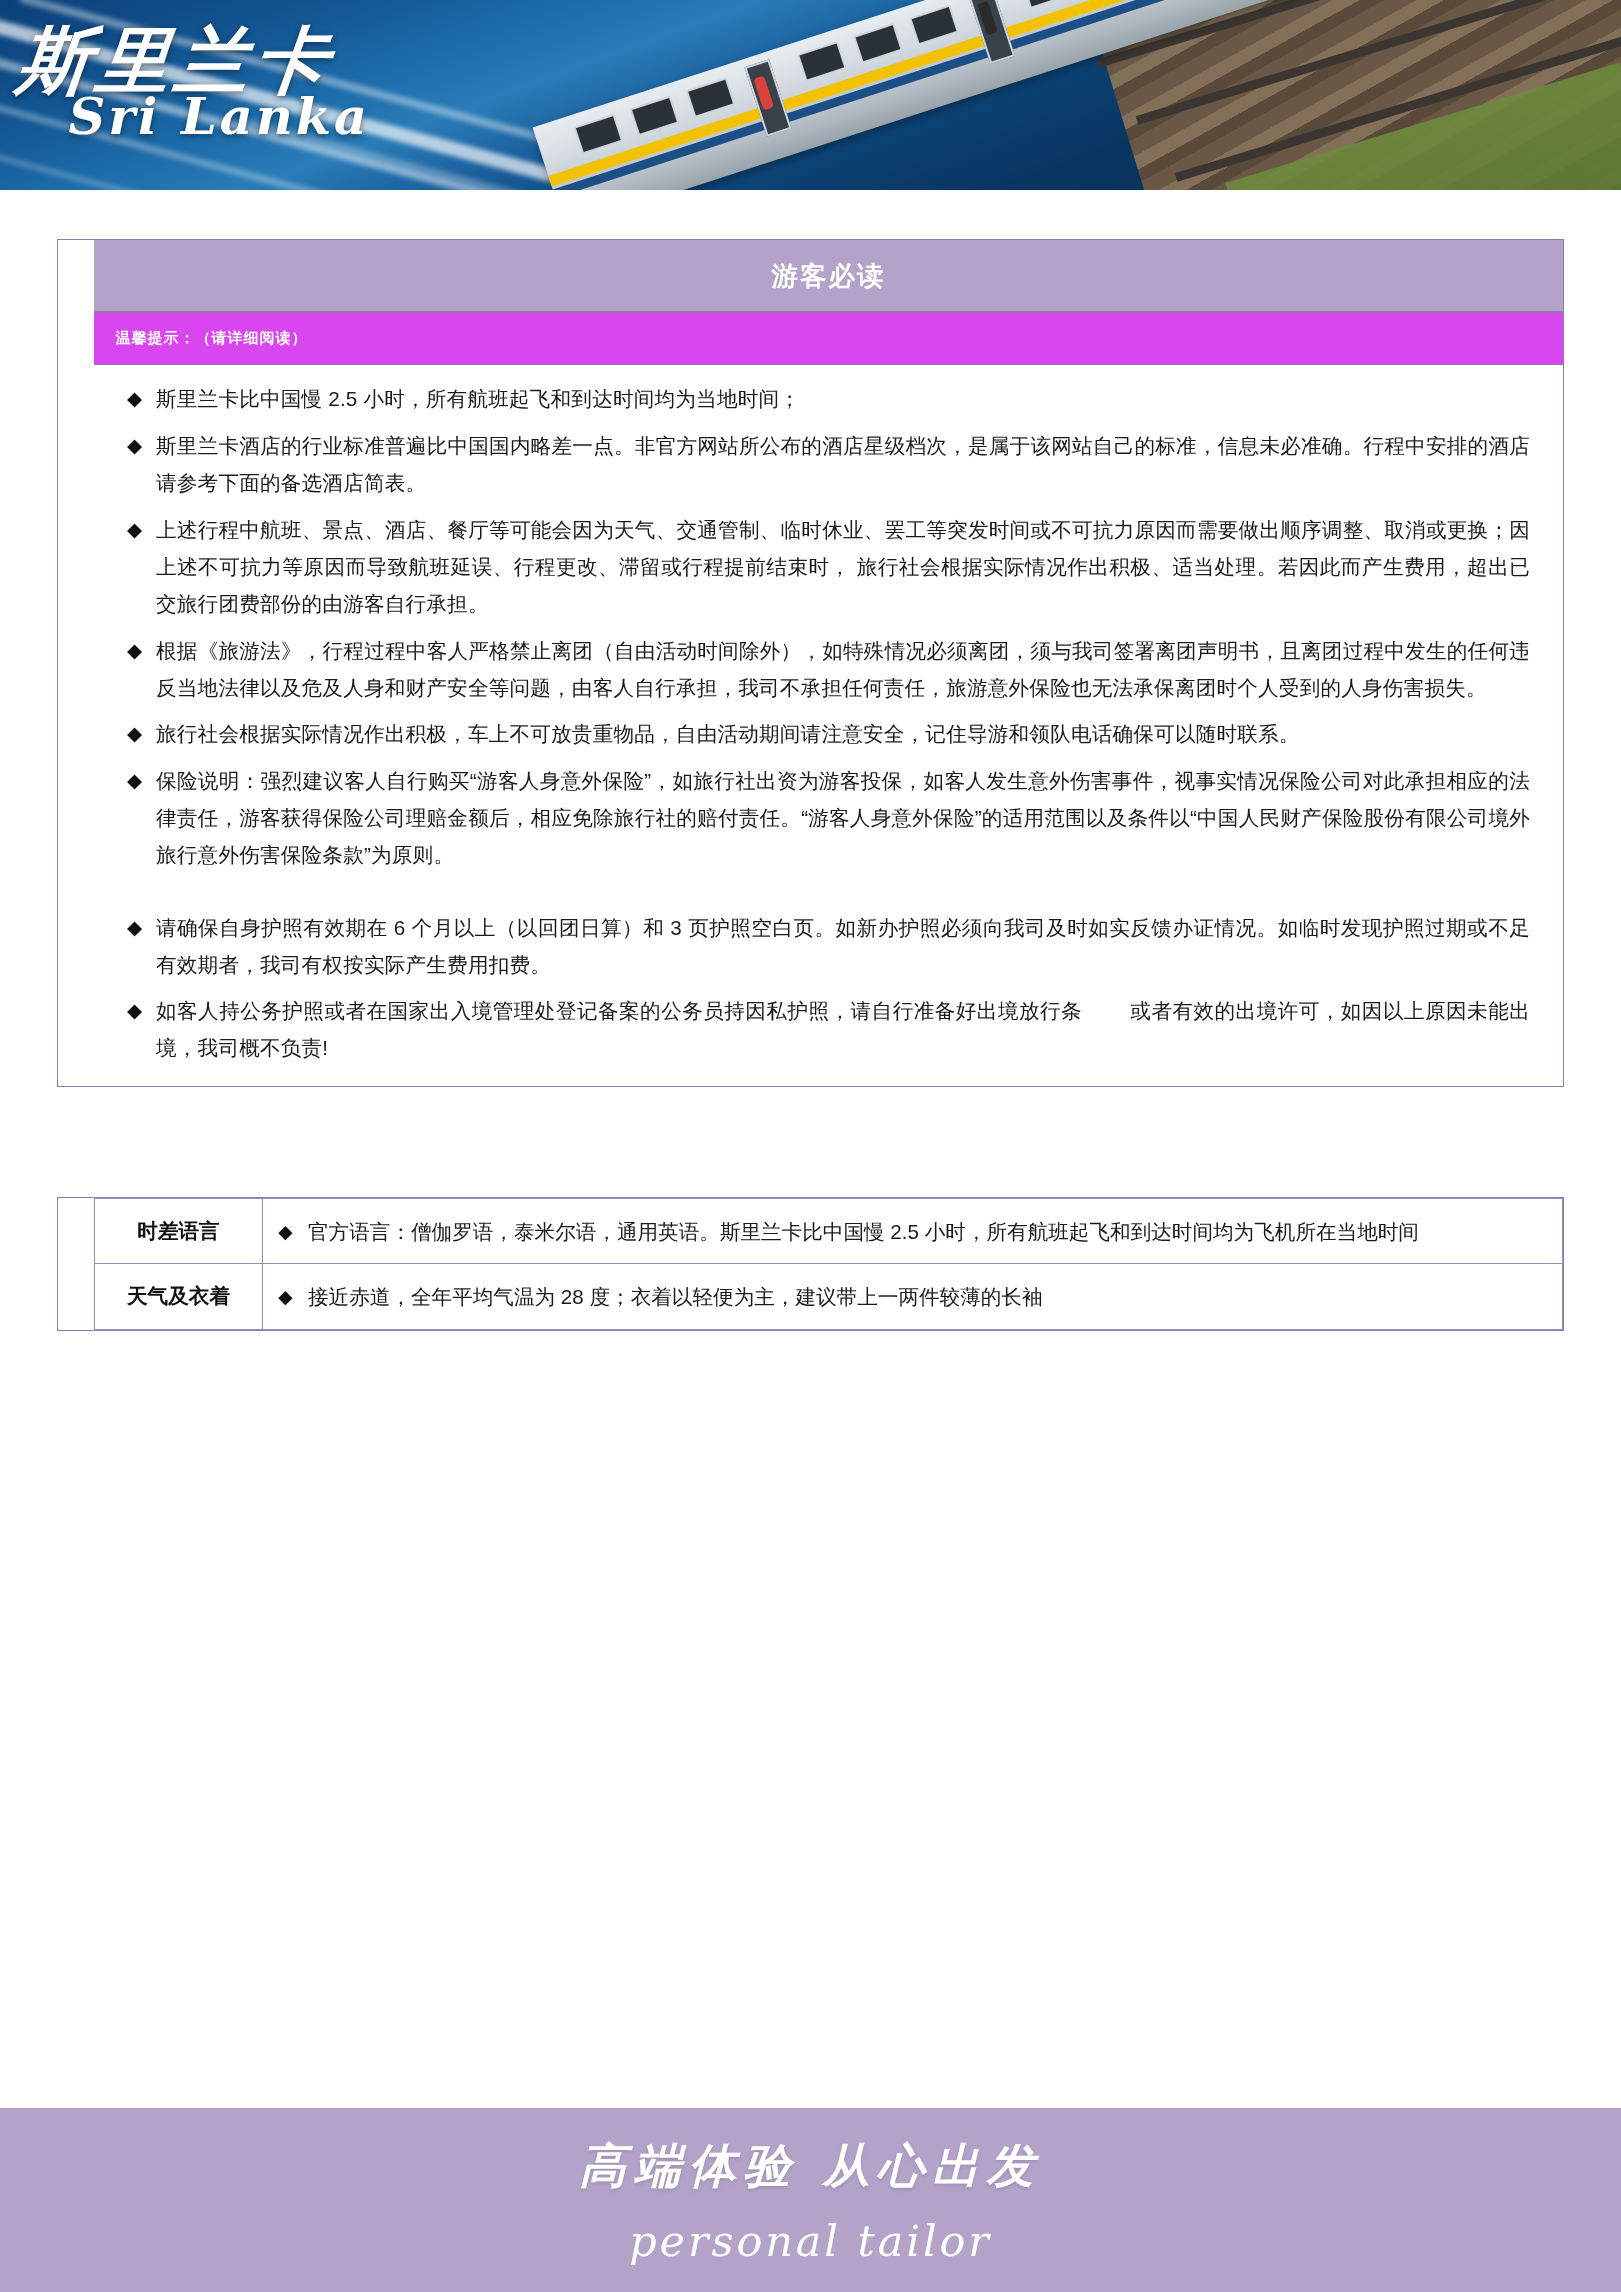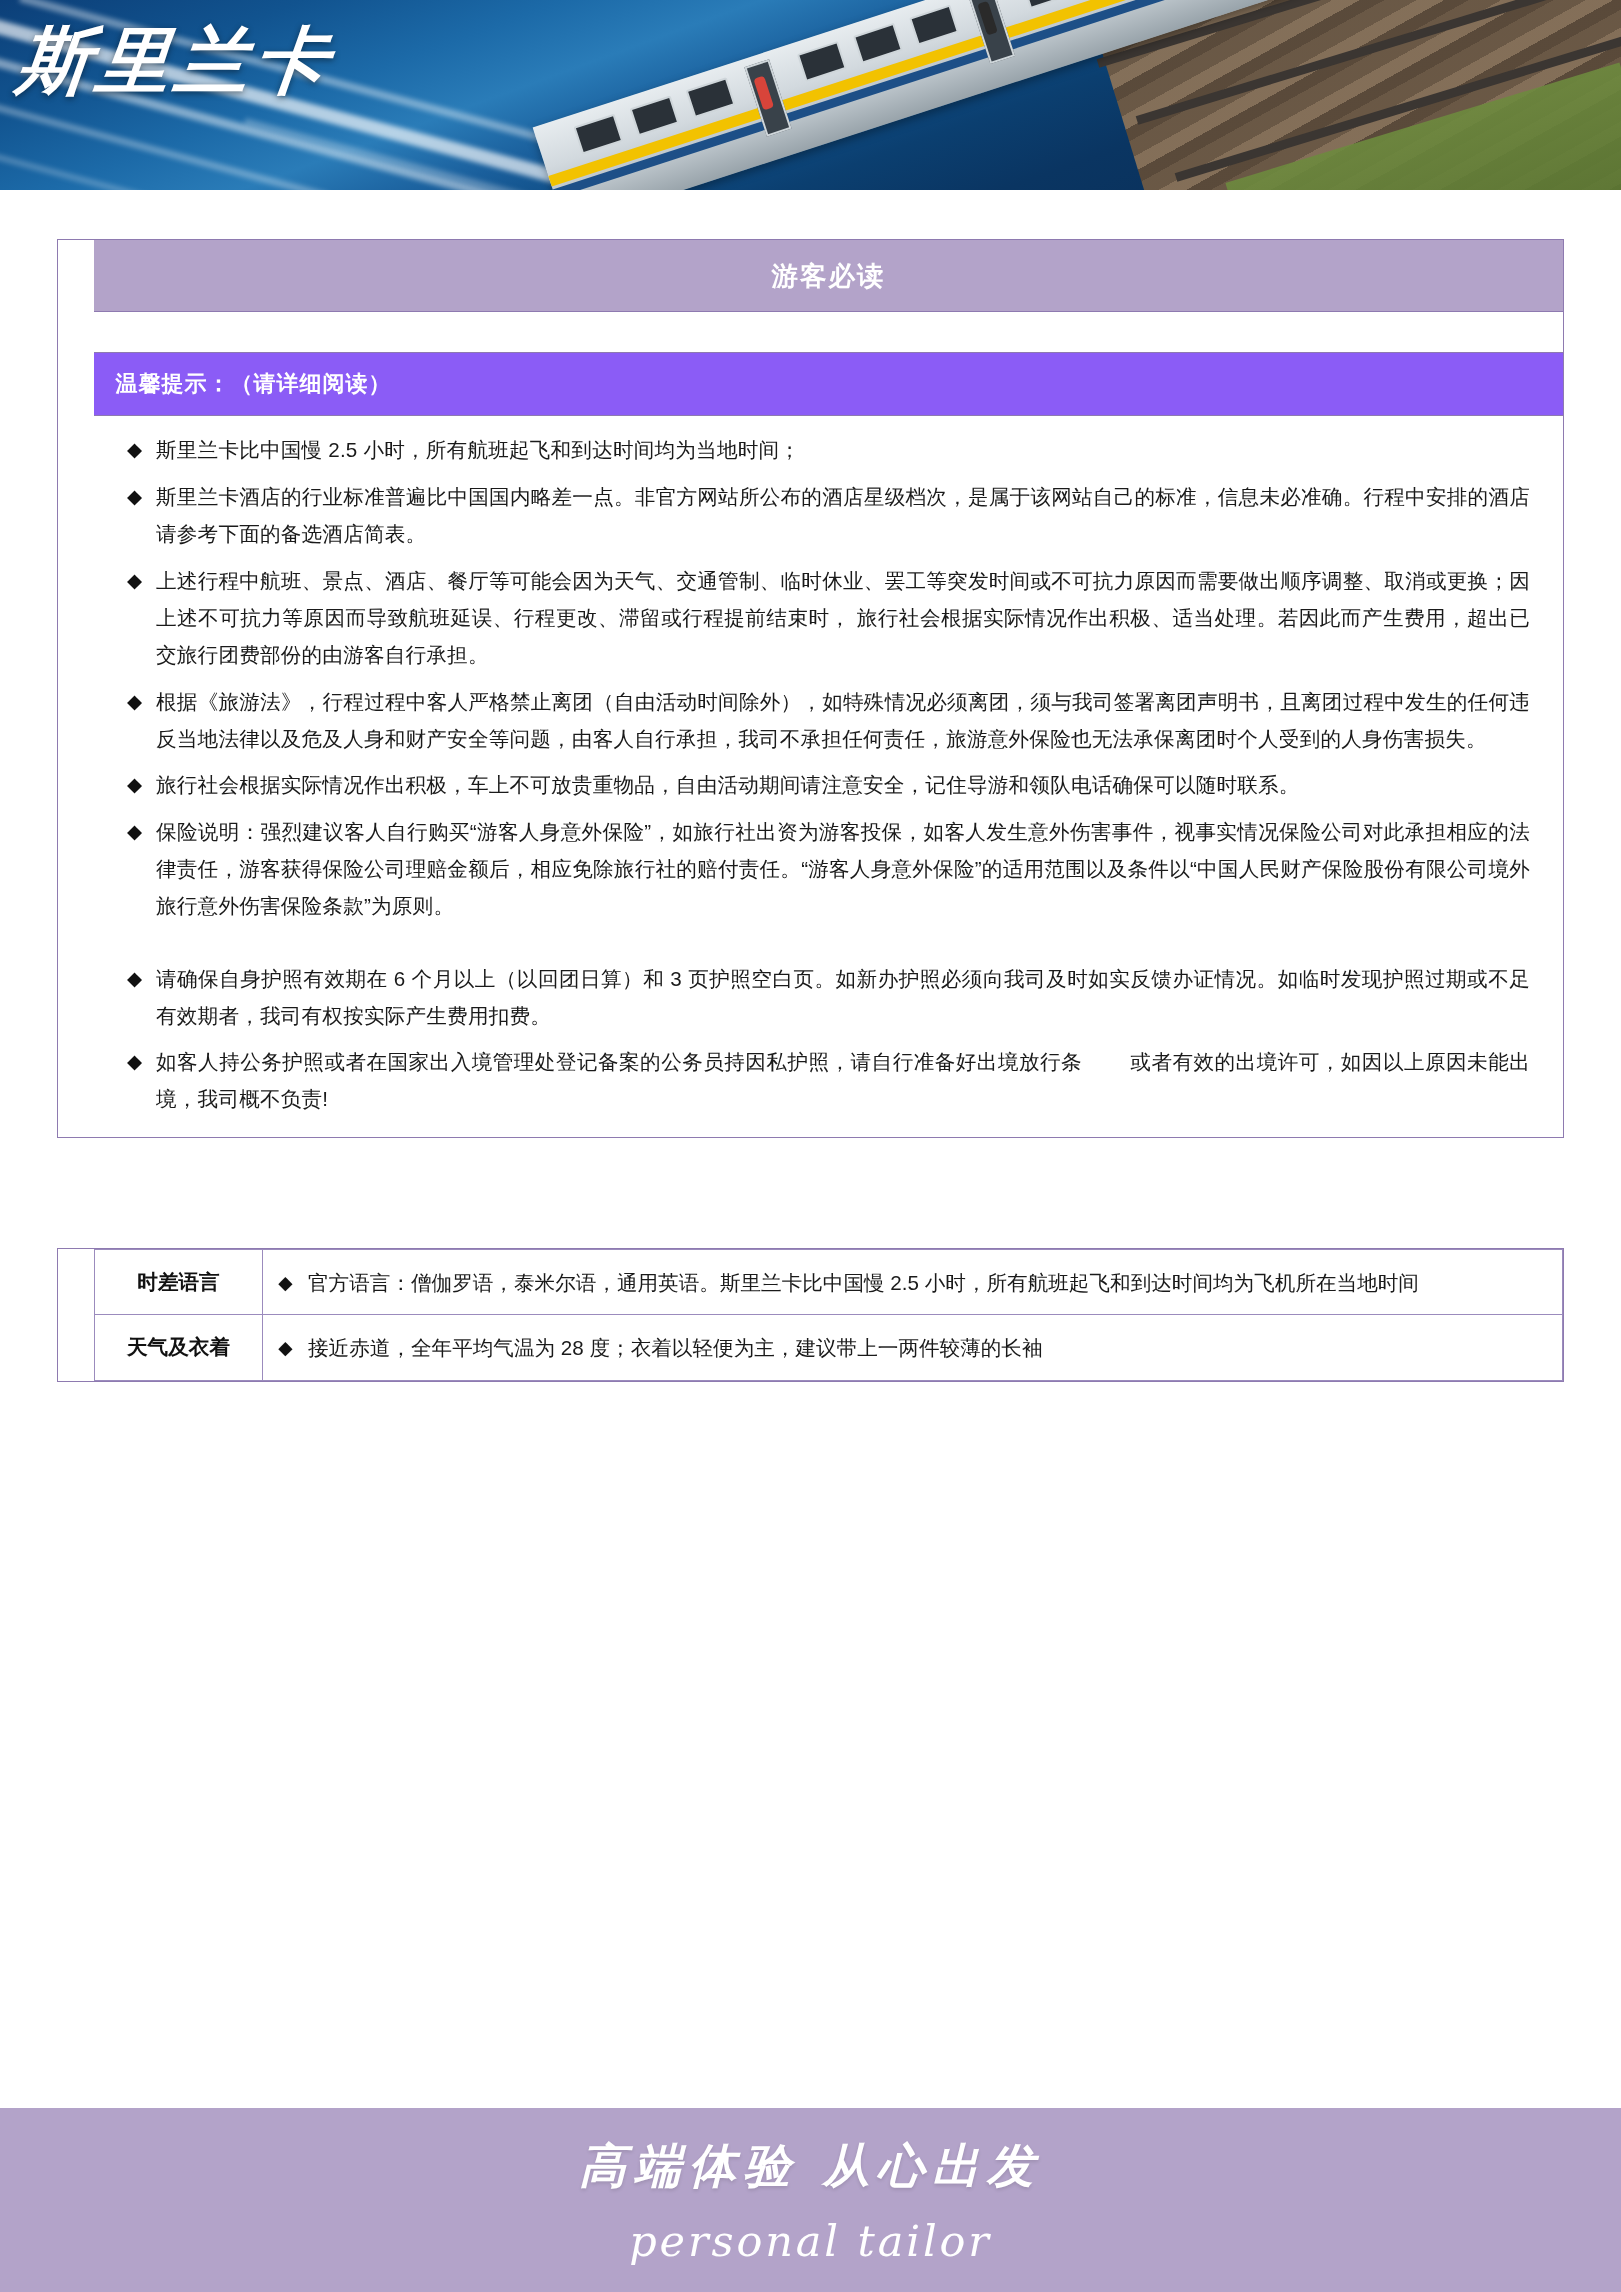--- a/index.html
+++ b/index.html
@@ -162,29 +162,28 @@
     color: #ffffff;
     font-size: 26.5px;
     font-weight: 700;
     text-align: center;
     padding: 17.6px 9.8px;
     border-bottom: 1px solid #8e7ab0;
     letter-spacing: 2px;
   }
 
   .section-head {
-    background: #8b5cf6;
+    background: #d946ef;
     color: #ffffff;
-    font-size: 22px;
+    font-size: 15px;
     font-weight: 700;
     padding: 15.7px 21.6px;
     border-top: 1px solid #8e7ab0;
     border-bottom: 1px solid #8e7ab0;
     letter-spacing: 1px;
-    margin-top: 40px;
   }
 
   .bullets {
     padding: 15.7px 33px 17.6px 33px;
   }
   .bullet {
     display: flex;
     align-items: flex-start;
     margin: 0 0 9.8px 0;
   }
@@ -304,20 +303,21 @@
         <span class="win" style="left:392px;"></span>
         <span class="door" style="left:455px;"></span>
         <span class="person" style="left:461px; top:19.6px; background:#2a2a2a;"></span>
         <span class="win" style="left:510px;"></span>
 
       </div>
     </div>
 
     <div class="banner-title">
       <span class="cn">斯里兰卡</span>
+      <span class="en">Sri Lanka</span>
     </div>
     <div class="banner-mask-bottom"></div>
   </div>
 
   <div class="content">
 
     <div class="card">
       <div class="card-title">游客必读</div>
 
       <div class="section-head">温馨提示：（请详细阅读）</div>

